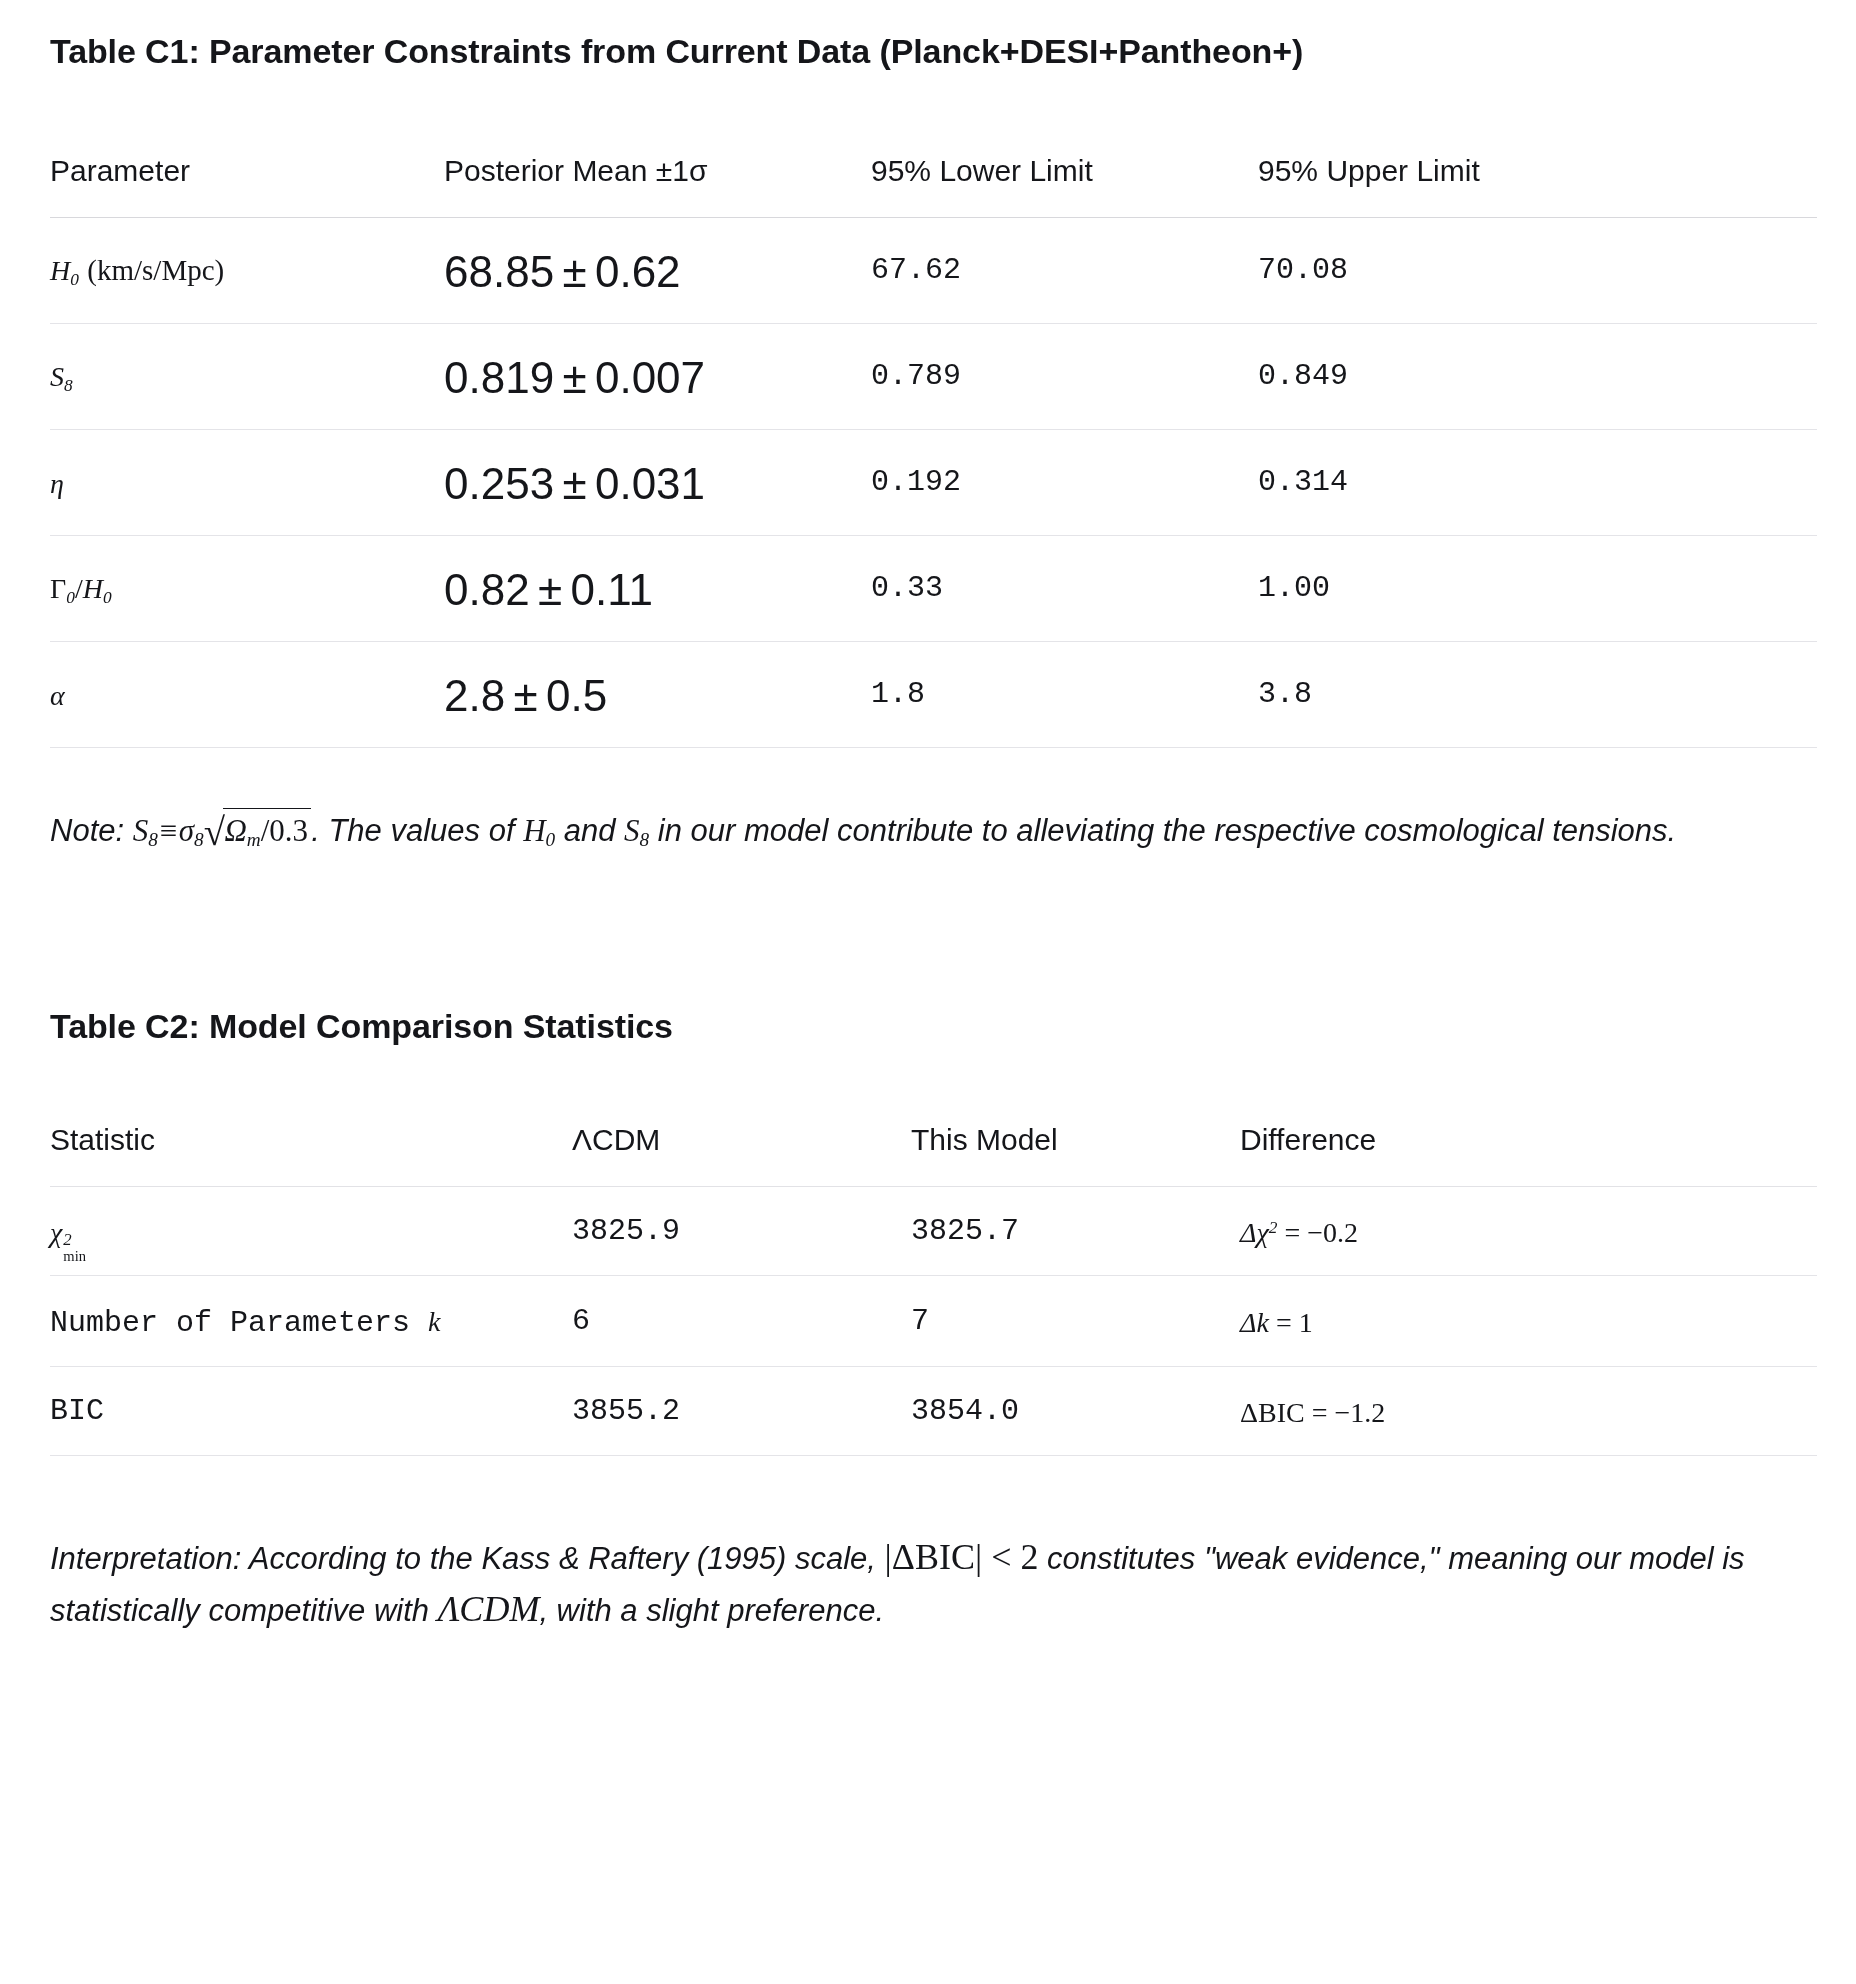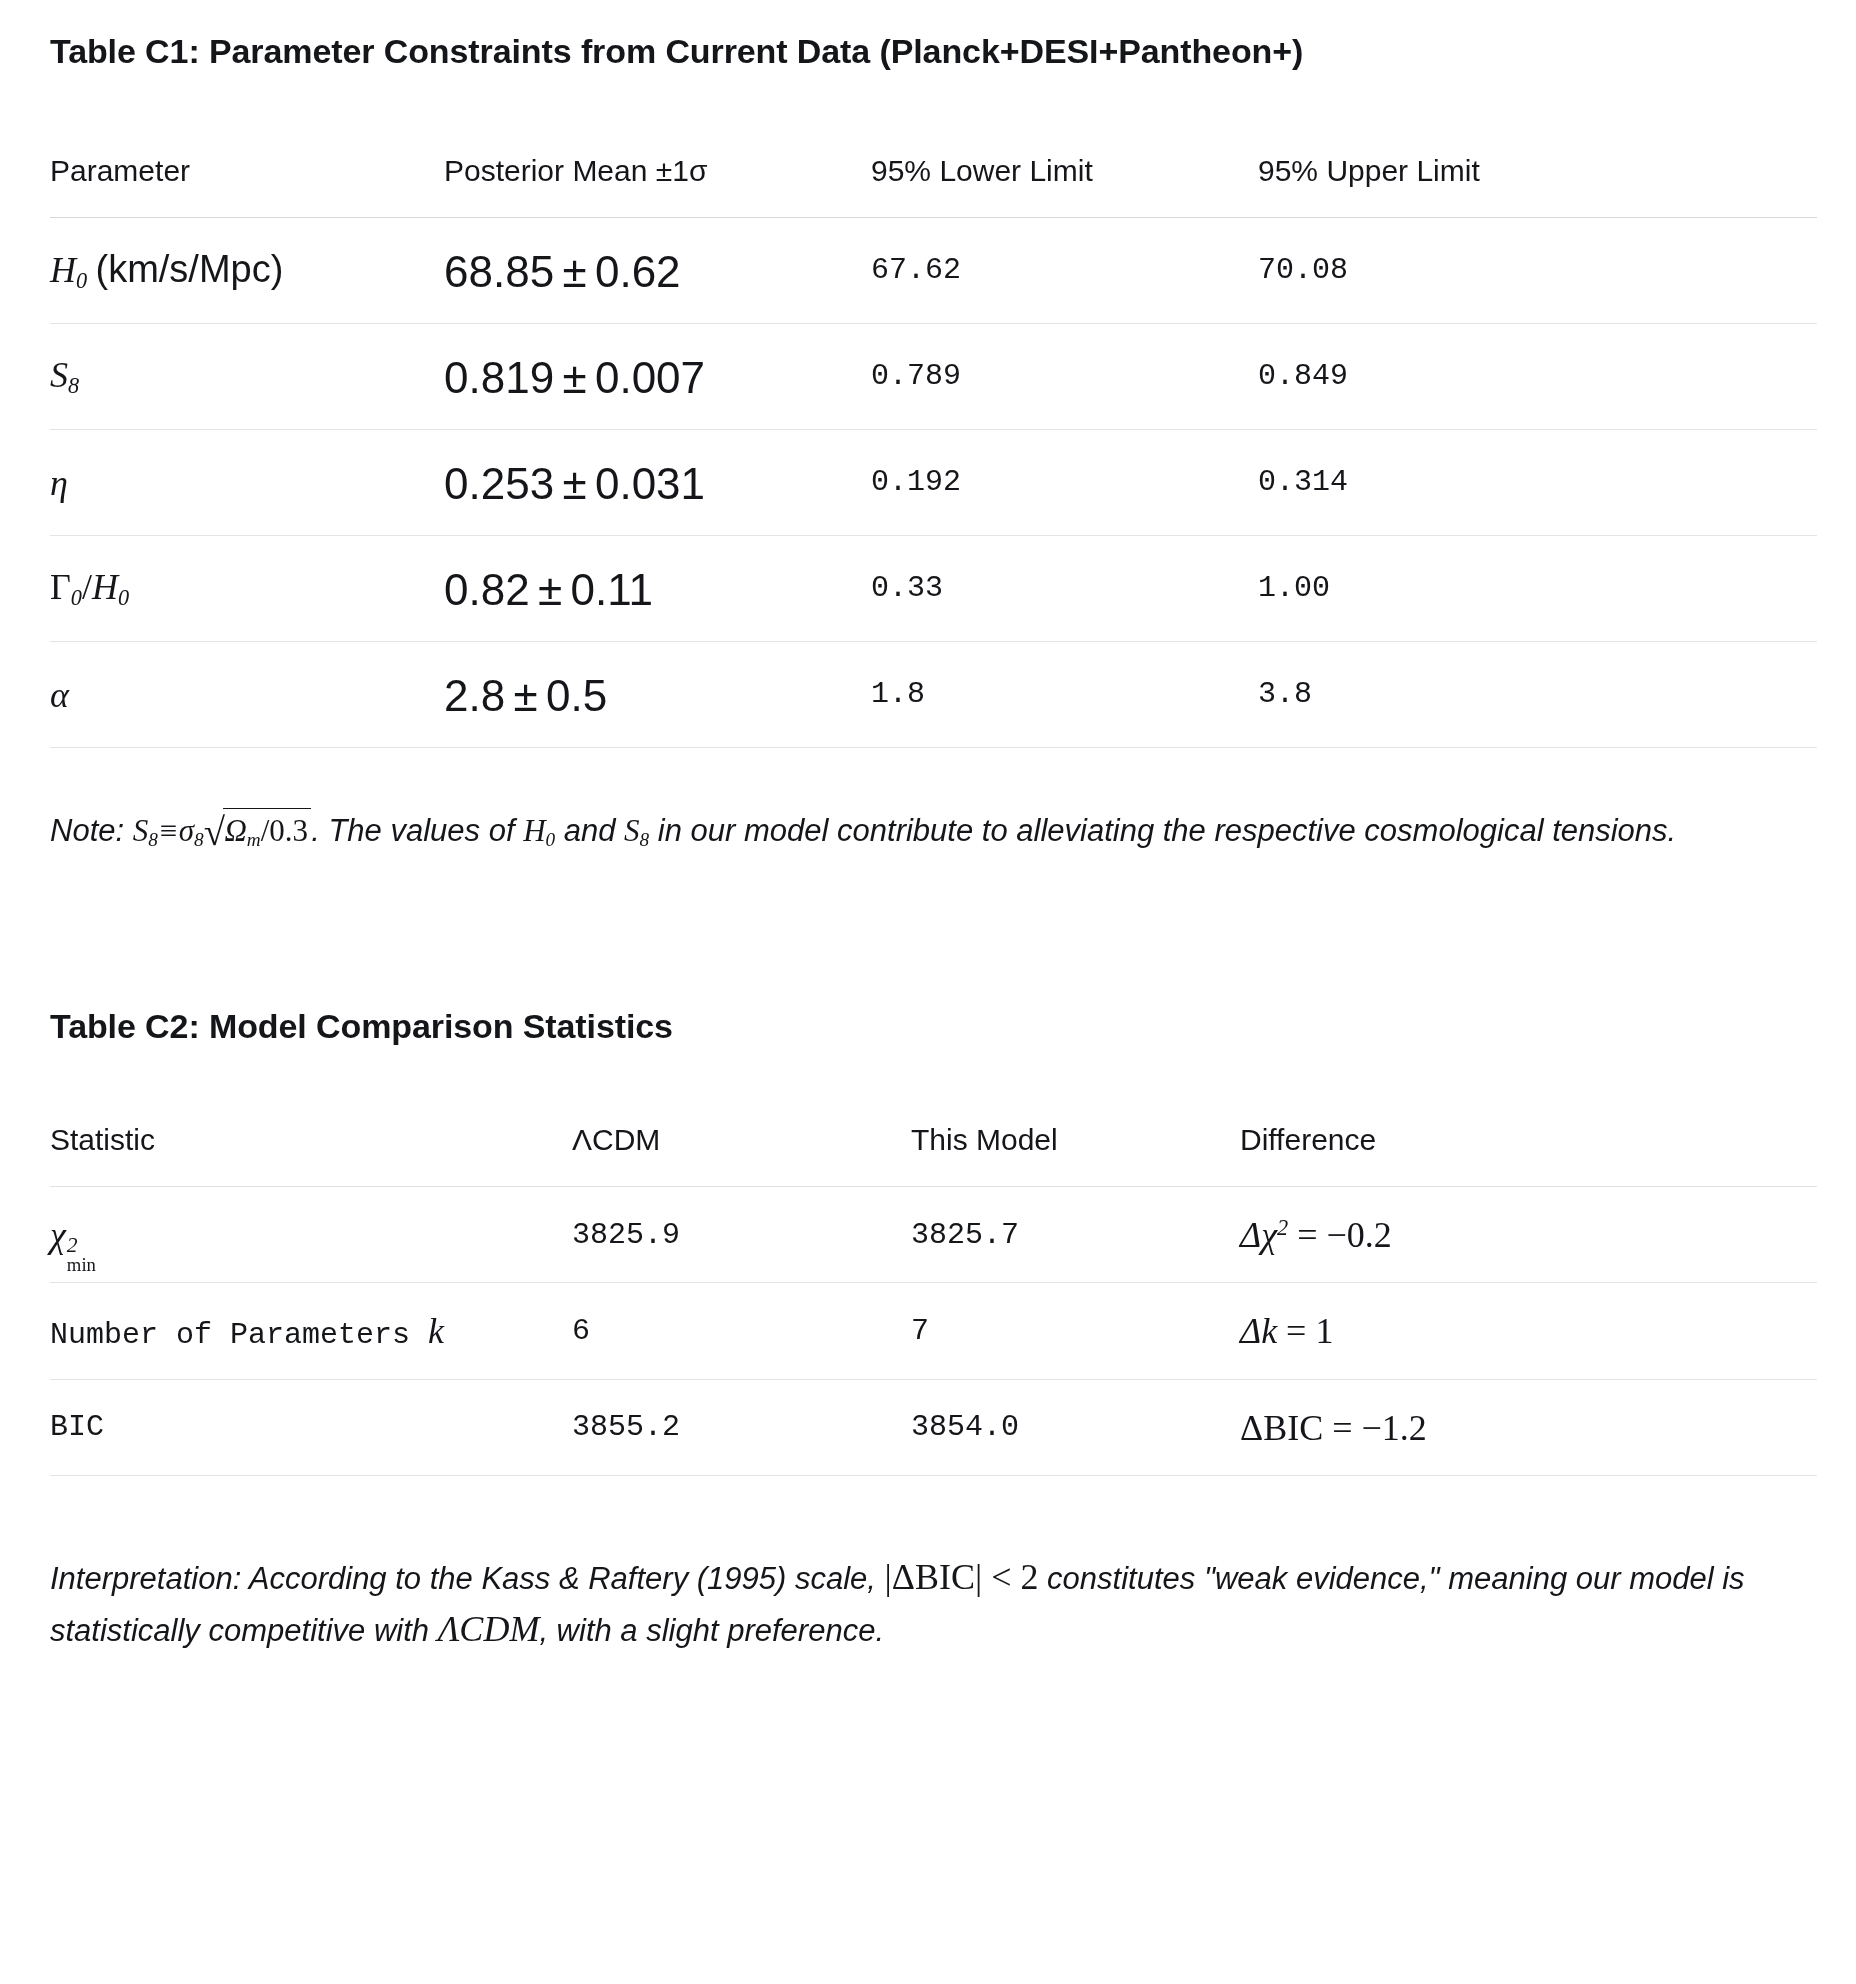--- a/index.html
+++ b/index.html
@@ -69,21 +69,21 @@
   
   .tbl-c2 col.d0 { width: 522px; }
   .tbl-c2 col.d1 { width: 339px; }
   .tbl-c2 col.d2 { width: 329px; }
   .tbl-c2 col.d3 { width: auto; }
 
   
   .math {
     font-family: "Liberation Serif", serif;
     font-style: italic;
-    font-size: 36px;
+    font-size: 28px;
     white-space: nowrap;
   }
   .math .up { font-style: normal; }
   .math sub, .math sup {
     font-size: 0.62em;
     font-style: italic;
   }
   .math sub { vertical-align: -0.28em; }
   .math sup { vertical-align: 0.52em; }
   .math .op {
@@ -94,23 +94,23 @@
     font-family: Liberation Sans, sans-serif;
     font-style: normal;
     font-size: 44px;
     white-space: nowrap;
   }
   .plain {
     font-family: Liberation Mono, monospace;
     font-size: 30px;
   }
   .unit {
-    font-family: Liberation Sans, sans-serif;
-    font-style: normal;
-    font-size: 38px;
+    font-family: Liberation Serif, serif;
+    font-style: normal;
+    font-size: 29px;
   }
   
   .chisub {
     display: inline-block;
     position: relative;
     width: 0;
   }
   .chisub .sp {
     position: absolute;
     left: 1px;

